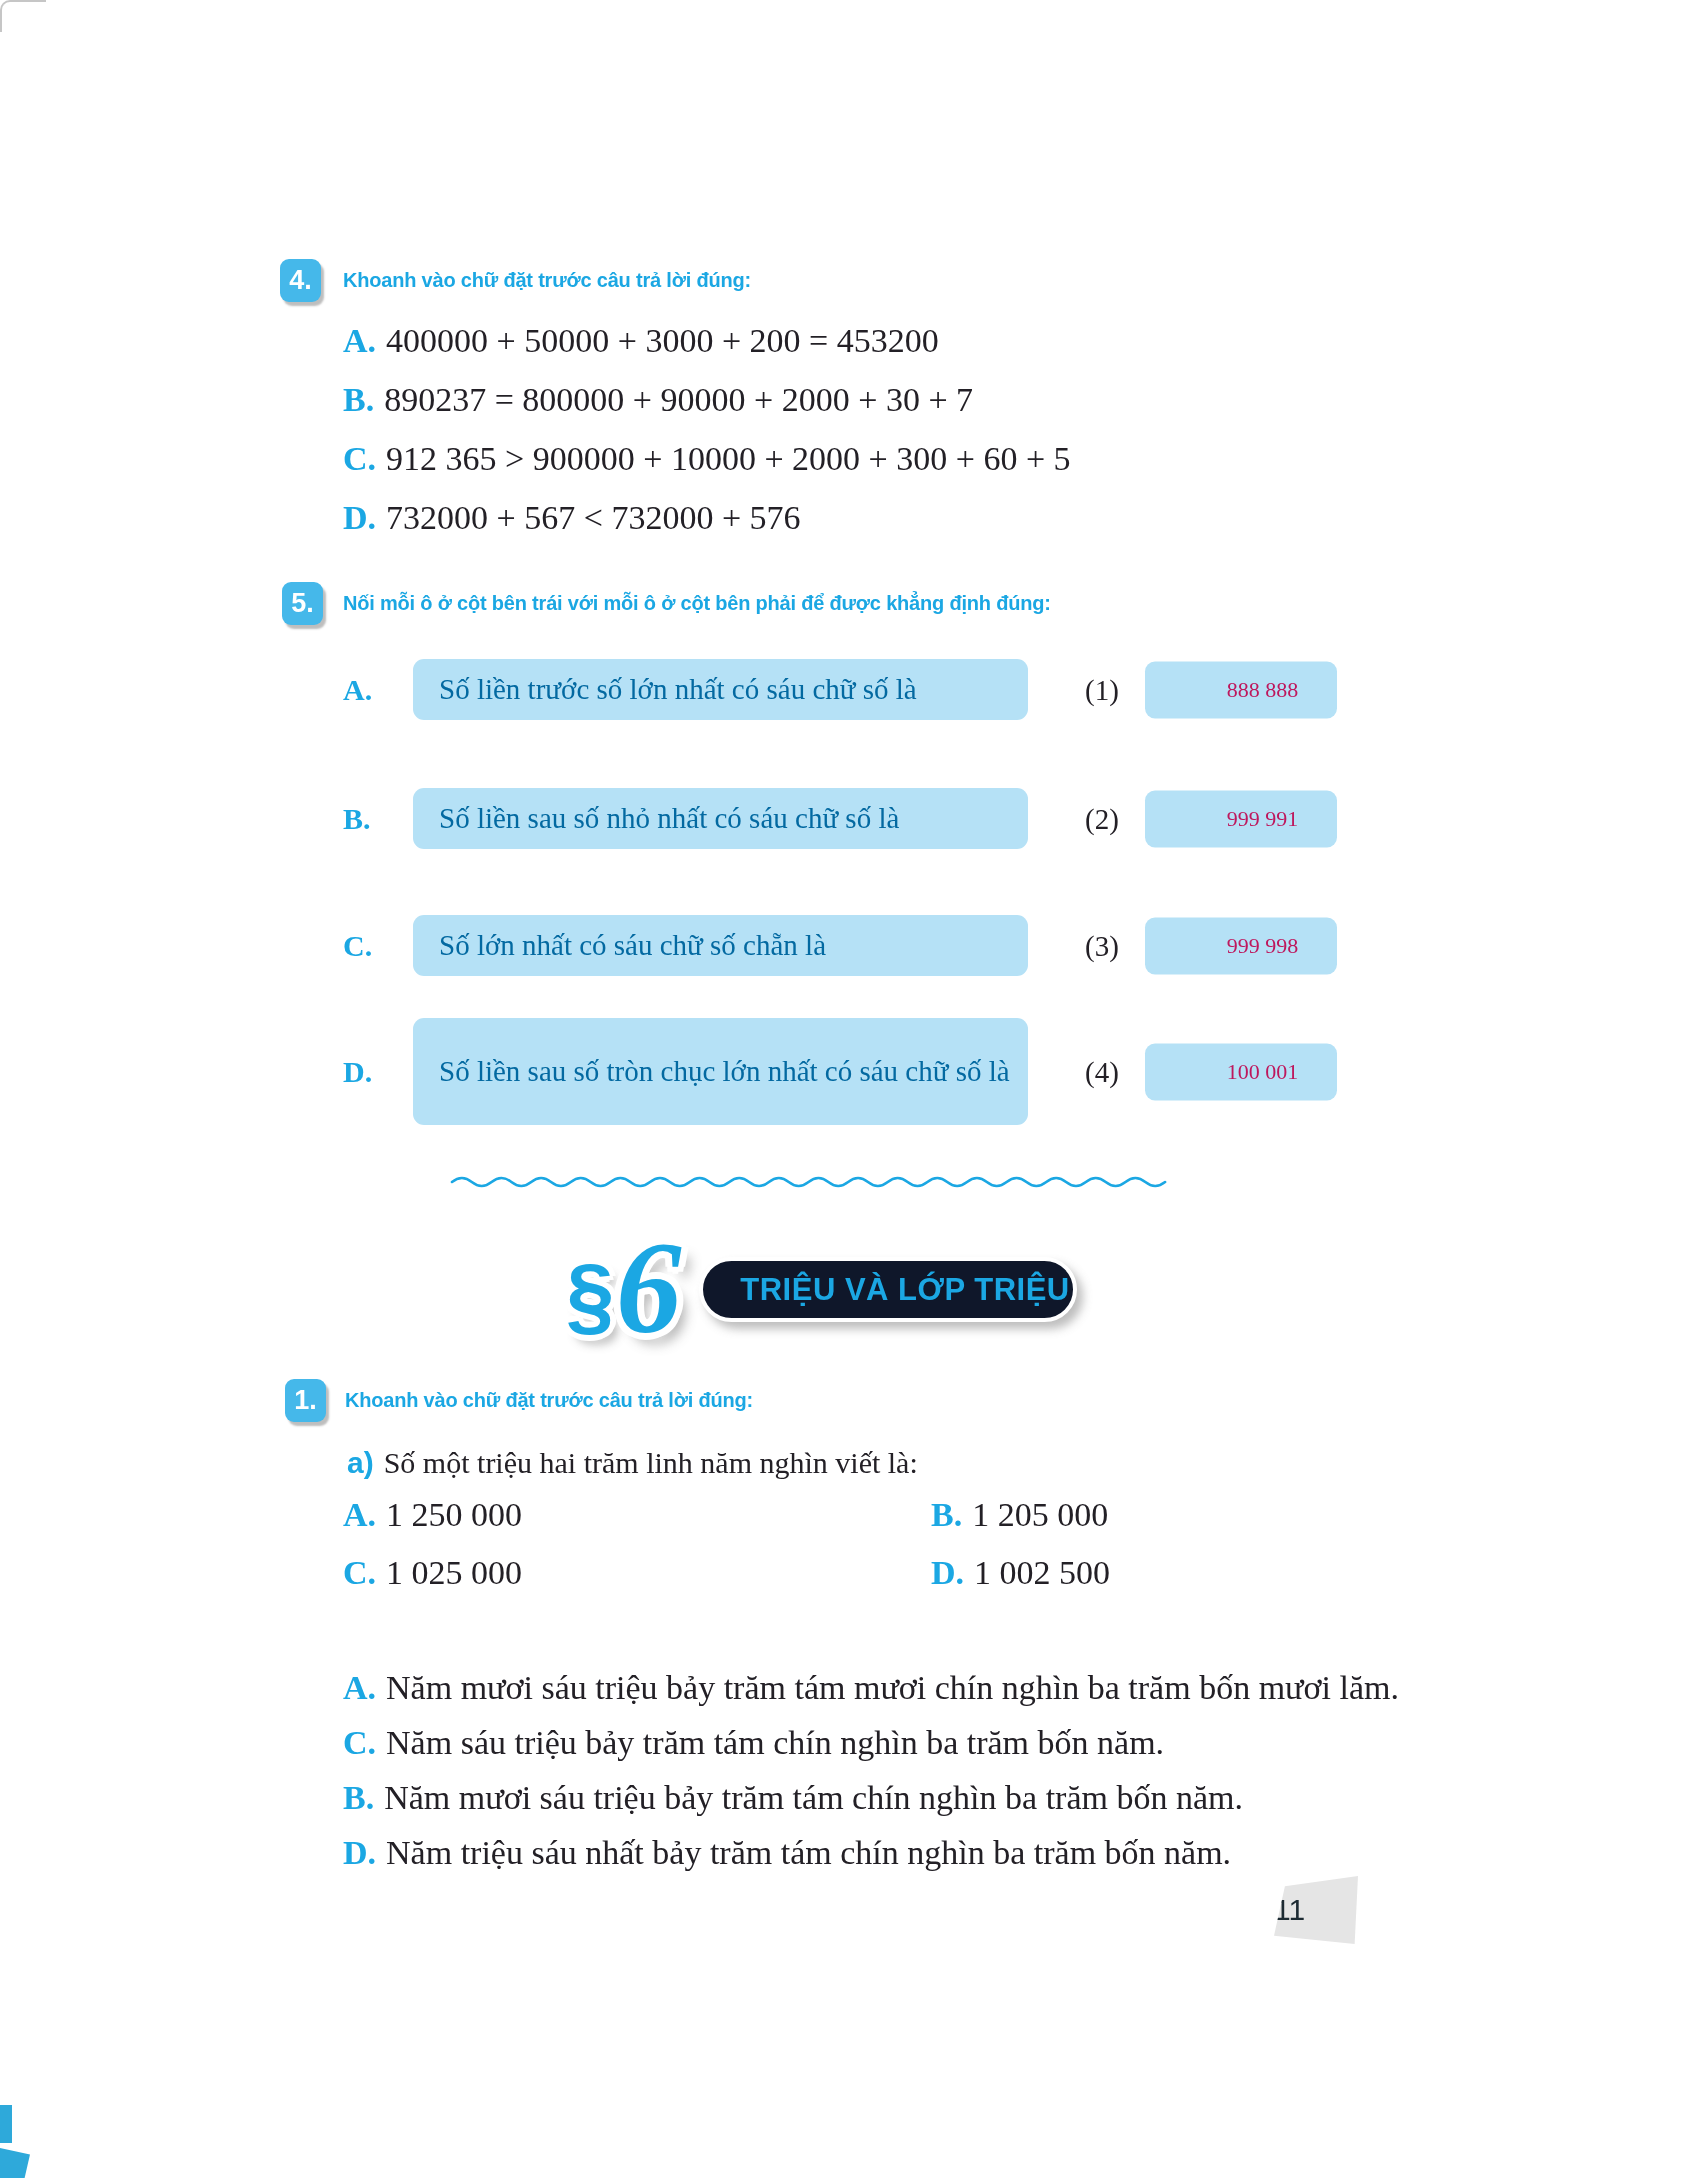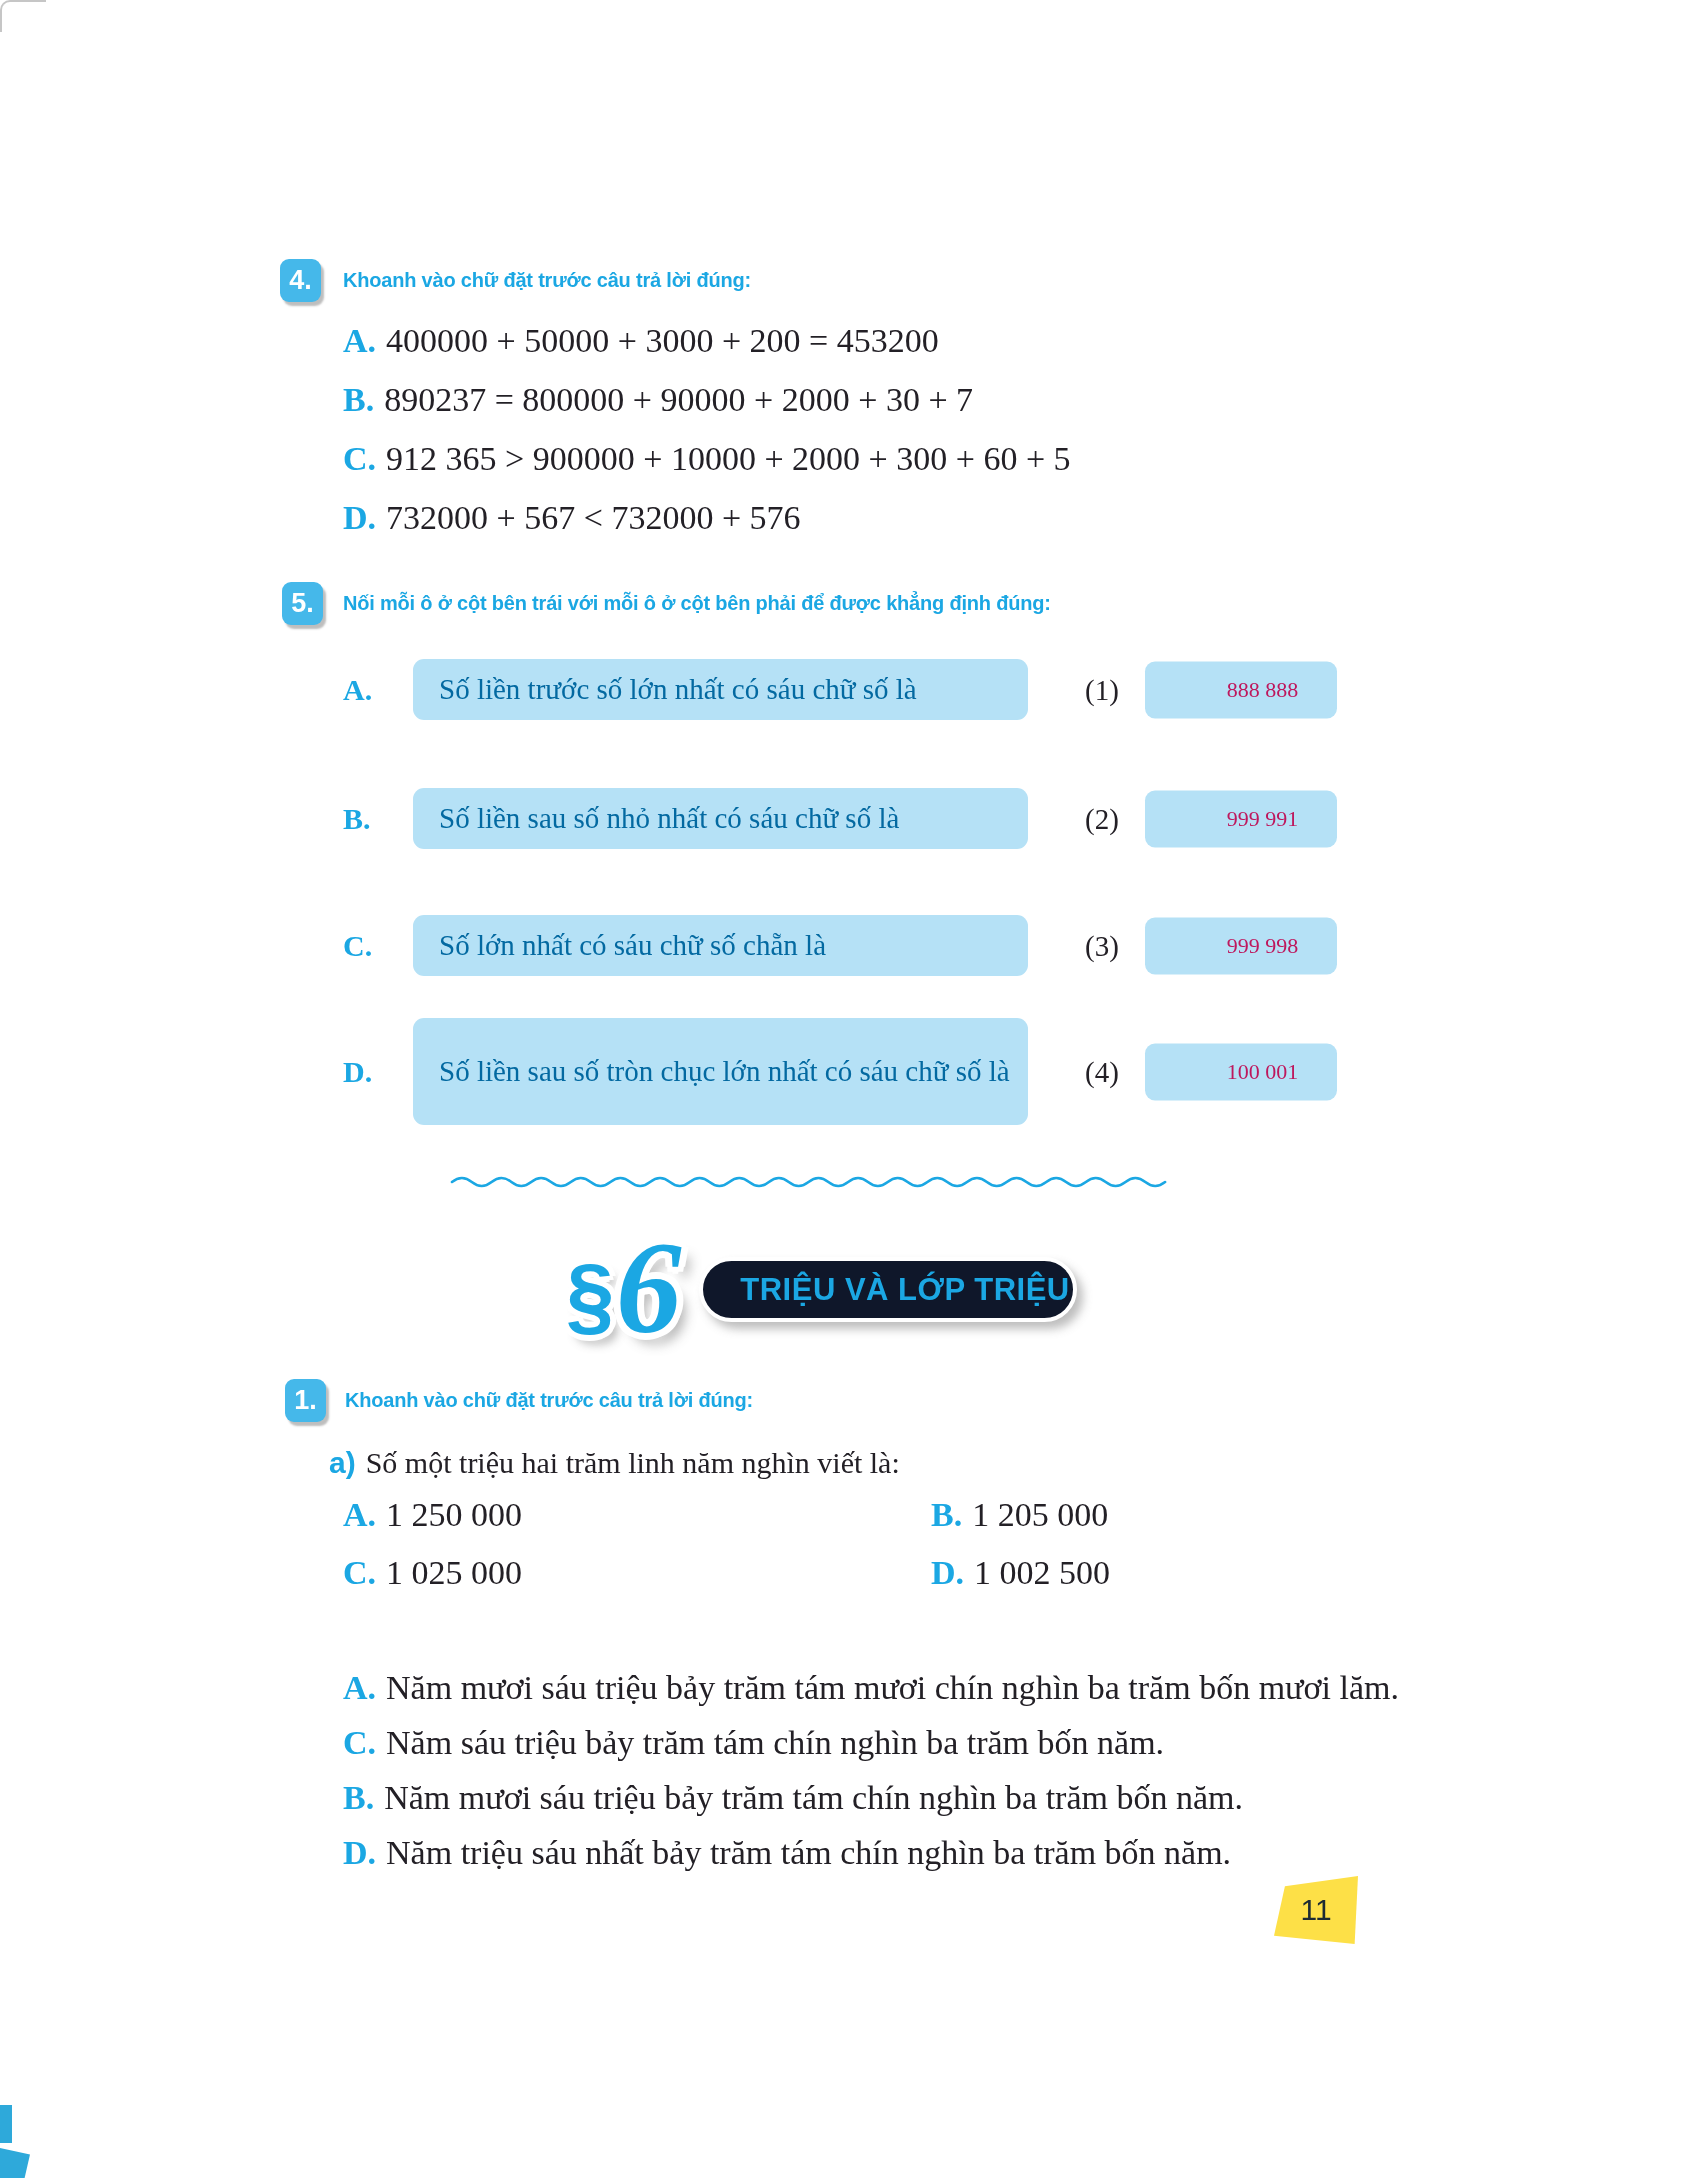--- a/index.html
+++ b/index.html
@@ -43,32 +43,32 @@
     font-family:"Liberation Serif",serif;color:#1BA7E3;z-index:3;
     text-shadow:-5px -5px 0 #fff,5px -5px 0 #fff,-5px 5px 0 #fff,5px 5px 0 #fff,-7px 0 0 #fff,7px 0 0 #fff,
       0 -7px 0 #fff,0 7px 0 #fff,9px 11px 12px rgba(90,90,90,.45);}
   .sec-pill{position:absolute;left:699px;top:1257px;width:378px;height:65px;background:#0f172a;
     border:4px solid #ffffff;border-radius:36px;box-sizing:border-box;z-index:2;
     box-shadow:6px 7px 10px rgba(110,110,110,.45);
     display:flex;align-items:center;justify-content:center;padding-left:34px;}
   .sec-pill span{color:#1BA7E3;font-weight:bold;font-size:31px;letter-spacing:0.5px;}
 
   
-  .ab-line{position:absolute;left:329px;font-family:"Liberation Serif",serif;font-size:30px;line-height:51px;white-space:nowrap;}
+  .ab-line{position:absolute;left:347px;font-family:"Liberation Serif",serif;font-size:30px;line-height:51px;white-space:nowrap;}
   .ab-line .ab{color:#1BA7E3;font-weight:bold;font-family:"Liberation Sans",sans-serif;margin-right:10px;}
   .q1a-grid{position:absolute;left:343px;top:1489px;width:1049px;display:grid;
     grid-template-columns:588px auto;row-gap:7px;}
   .q1a-grid .opt{line-height:51px;}
   .q1b-options{position:absolute;left:343px;top:1662px;}
   .q1b-options .opt{line-height:51px;margin-bottom:4px;}
 
   
-  .page-badge{position:absolute;left:1274px;top:1876px;width:84px;height:68px;background:#fde047;
+  .page-badge{position:absolute;left:1274px;top:1876px;width:84px;height:68px;background:#e5e5e5;
     clip-path:polygon(13% 15%,100% 0%,96% 100%,0% 88%);
-    display:flex;align-items:center;justify-content:center;}
+    display:flex;align-items:center;justify-content:flex-start;}
   .page-badge span{font-size:30px;color:#1d2b33;font-weight:normal;}
 
   
   .edge-bar-1{position:absolute;left:0;top:2105px;width:12px;height:38px;background:#2EA9DA;}
   .edge-bar-2{position:absolute;left:0;top:2148px;width:30px;height:30px;background:#2EA9DA;
     clip-path:polygon(0 0,100% 22%,82% 100%,0 100%);}
 </style>
 </head>
 <body>
 

